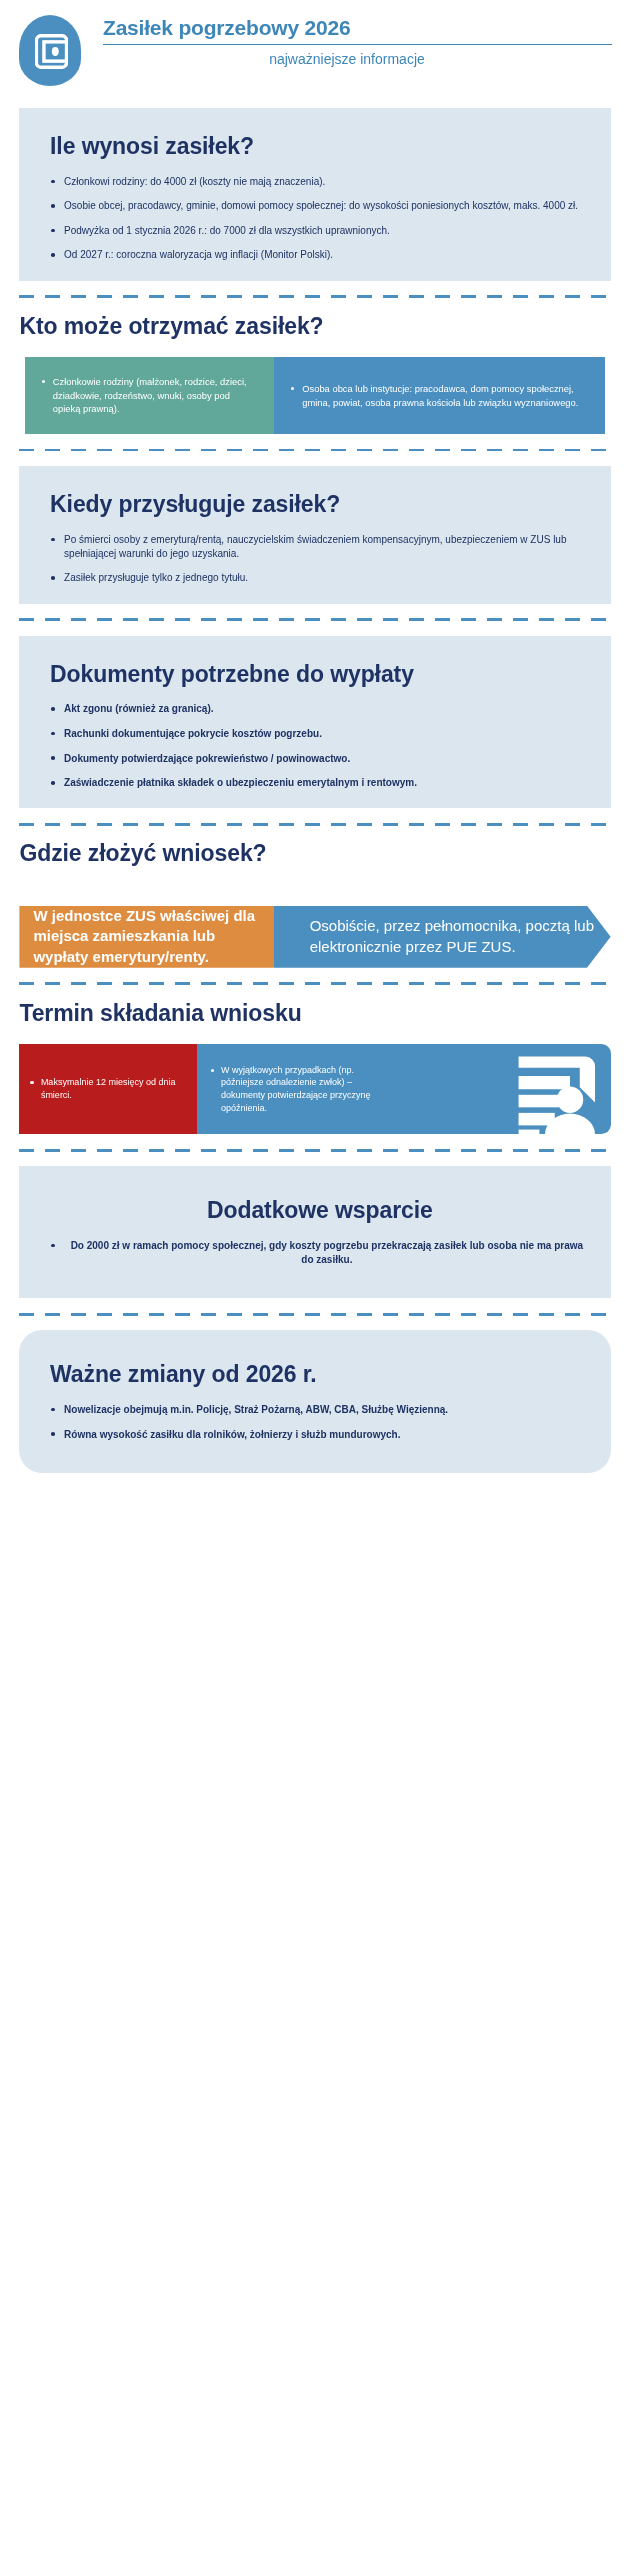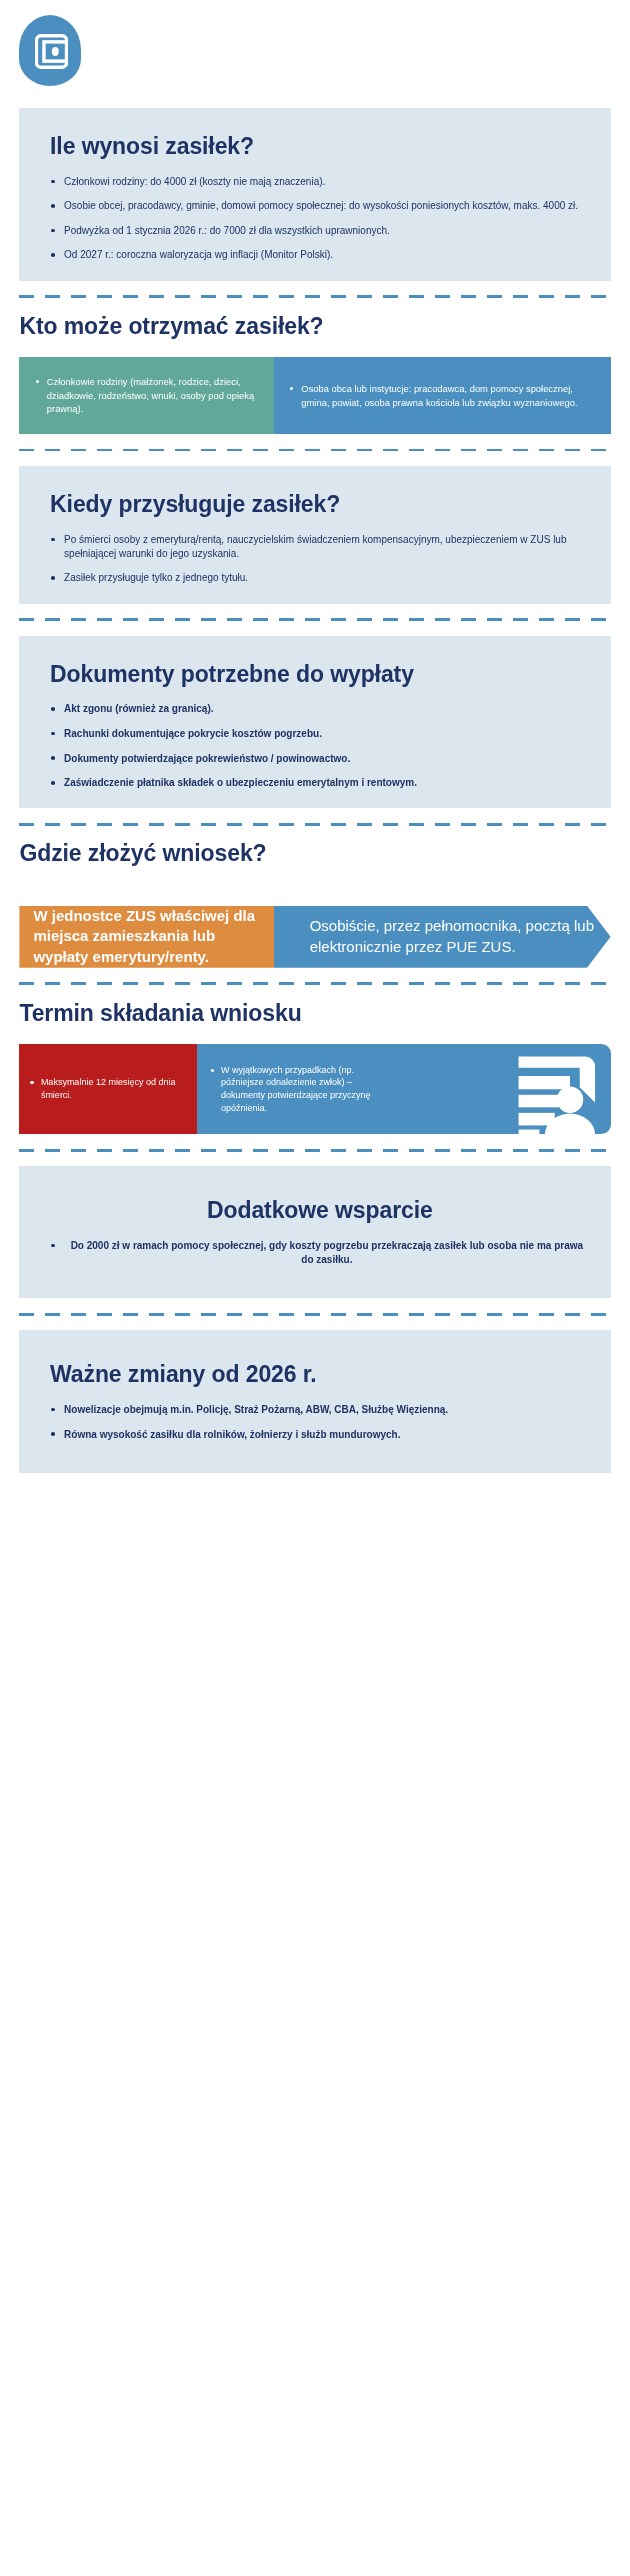--- a/index.html
+++ b/index.html
@@ -143,21 +143,21 @@
     background-image: repeating-linear-gradient(
       to right,
       #4a8fc0 0px, #4a8fc0 15.3px,
       rgba(0,0,0,0) 15.3px, rgba(0,0,0,0) 26px
     );
   }
 
   
   .two-col {
     display: flex;
-    margin: 0 19px;
+    margin: 0 25px;
   }
   .col {
     box-sizing: border-box;
     padding: 18px 15.3px;
     display: flex;
     align-items: center;
   }
   .col.teal { background: #62a89a; flex: 0 0 43%; }
   .col.blue { background: #4a8fc0; flex: 1 1 auto; }
   .col ul {
@@ -282,20 +282,25 @@
 
   <div class="header">
     <div class="header-icon-wrap">
       <div class="header-blob">
         <svg viewBox="0 0 48 50" xmlns="http://www.w3.org/2000/svg" aria-hidden="true">
           <rect x="2" y="2" width="44" height="46" rx="7" ry="7" fill="none" stroke="#ffffff" stroke-width="5"></rect>
           <rect x="13" y="11" width="33" height="28" fill="none" stroke="#ffffff" stroke-width="5"></rect>
           <ellipse cx="29.5" cy="25" rx="5" ry="6.5" fill="#ffffff"></ellipse>
         </svg>
       </div>
+    </div>
+    <div class="header-text">
+      <div class="header-title">Zasiłek pogrzebowy 2026</div>
+      <hr class="header-rule">
+      <div class="header-sub">najważniejsze informacje</div>
     </div>
   </div>
 
   <div class="spacer-sm"></div>
 
   <div class="block">
     <div class="panel tall-top">
       <h2 class="sec-title indented">Ile wynosi zasiłek?</h2>
       <ul class="bullets">
         <li>Członkowi rodziny: do 4000 zł (koszty nie mają znaczenia).</li>
@@ -417,21 +422,21 @@
         <li>Do 2000 zł w ramach pomocy społecznej, gdy koszty pogrzebu przekraczają zasiłek lub osoba nie ma prawa do zasiłku.</li>
       </ul>
     </div>
   </div>
 
   <div class="divider">
       <i></i>
     </div>
 
   <div class="block">
-    <div class="panel" style="padding-top:31px;padding-bottom:31px;">
+    <div class="panel" style="padding-top:31px;padding-bottom:31px;border-radius:23px;">
       <h2 class="sec-title indented">Ważne zmiany od 2026 r.</h2>
       <ul class="bullets bold">
         <li>Nowelizacje obejmują m.in. Policję, Straż Pożarną, ABW, CBA, Służbę Więzienną.</li>
         <li>Równa wysokość zasiłku dla rolników, żołnierzy i służb mundurowych.</li>
       </ul>
     </div>
   </div>
 
 </div>
 

